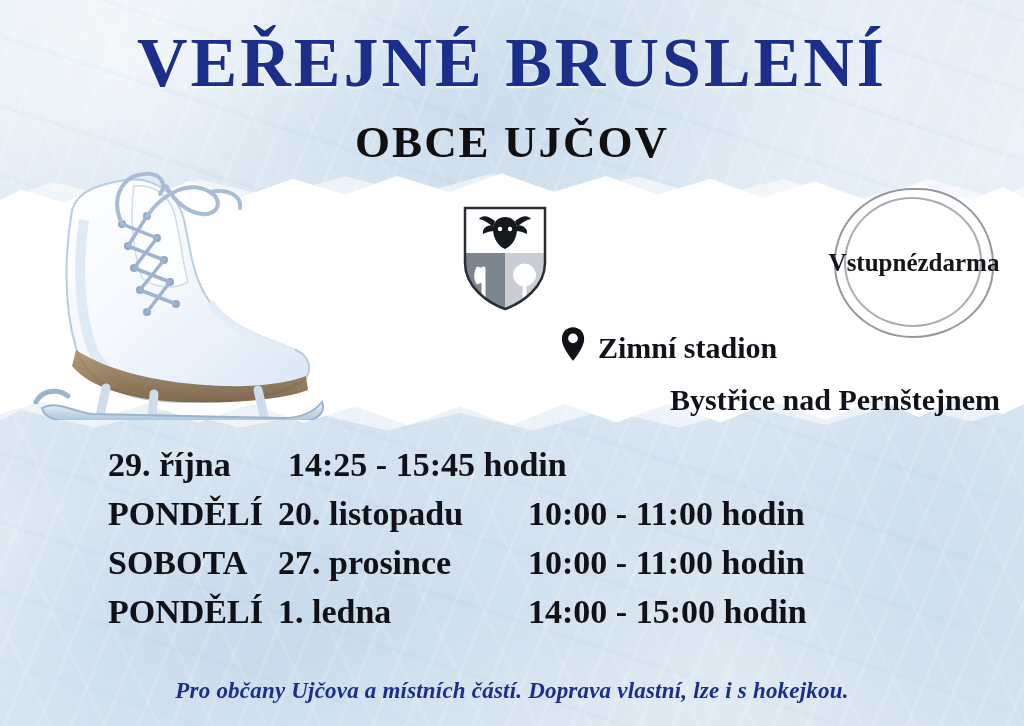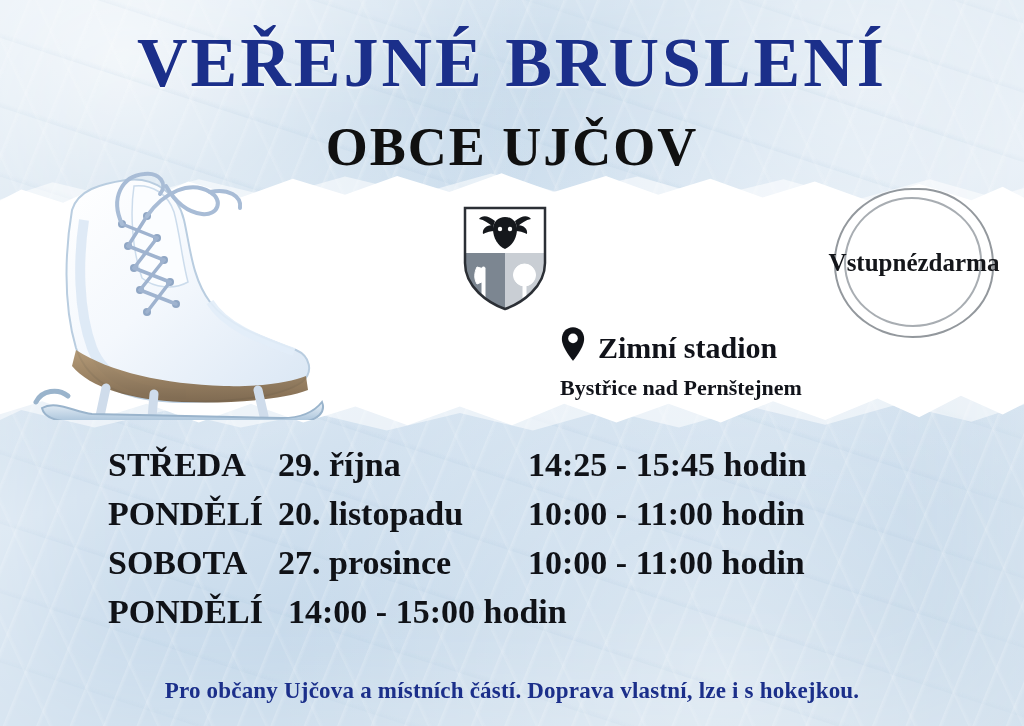--- a/index.html
+++ b/index.html
@@ -91,21 +91,21 @@
     font-size: 70px;
     letter-spacing: 3px;
     color: #1b2f8a;
     line-height: 1.05;
     text-shadow: 0 2px 2px rgba(255,255,255,0.7);
   }
   .title-sub {
     margin-top: 16px;
     font-family: "Liberation Serif", serif;
     font-weight: bold;
-    font-size: 54px;
+    font-size: 45px;
     letter-spacing: 2px;
     color: #101010;
   }
 
   
   .skate {
     position: absolute;
     left: 14px;
     top: 150px;
     width: 330px;
@@ -167,25 +167,25 @@
   .venue-line1 {
     display: flex;
     align-items: center;
     gap: 12px;
     font-family: "Liberation Serif", serif;
     font-weight: bold;
     font-size: 30px;
     white-space: nowrap;
   }
   .venue-line2 {
-    margin-top: 6px;
-    font-family: "Liberation Serif", serif;
-    font-weight: bold;
-    font-size: 22px;
-    text-align: left;
+    margin-top: 14px;
+    font-family: "Liberation Serif", serif;
+    font-weight: bold;
+    font-size: 30px;
+    text-align: right;
     white-space: nowrap;
   }
   .pin-icon { flex: 0 0 auto; }
 
   
   .schedule {
     position: absolute;
     left: 108px;
     top: 446px;
     width: 820px;
@@ -210,20 +210,21 @@
     position: absolute;
     left: 0;
     right: 0;
     bottom: 22px;
     text-align: center;
     font-family: "Liberation Serif", serif;
     font-weight: bold;
     font-size: 23px;
     color: #1b2f8a;
     letter-spacing: .2px;
+    font-style: italic;
   }
 </style>
 </head>
 <body>
 
 <div id="poster">
 
   <div class="ice-streaks"></div>
   <div class="white-band-soft"></div>
   <div class="white-band"></div>
@@ -354,35 +355,35 @@
           <circle cx="14" cy="13" r="5.2" fill="#ffffff"></circle>
         </svg>
       </span>
       <span>Zimní stadion</span>
     </div>
     <div class="venue-line2">Bystřice nad Pernštejnem</div>
   </div>
 
   <div class="schedule">
     <div class="sched-row">
-      <span class="sched-day">STŘEDA</span>
       <span class="sched-date">29. října</span>
       <span class="sched-time">14:25 - 15:45 hodin</span>
     </div>
     <div class="sched-row">
       <span class="sched-day">PONDĚLÍ</span>
       <span class="sched-date">20. listopadu</span>
       <span class="sched-time">10:00 - 11:00 hodin</span>
     </div>
     <div class="sched-row">
       <span class="sched-day">SOBOTA</span>
       <span class="sched-date">27. prosince</span>
       <span class="sched-time">10:00 - 11:00 hodin</span>
     </div>
     <div class="sched-row">
       <span class="sched-day">PONDĚLÍ</span>
+      <span class="sched-date">1. ledna</span>
       <span class="sched-time">14:00 - 15:00 hodin</span>
     </div>
   </div>
 
   <div class="footer">Pro občany Ujčova a místních částí. Doprava vlastní, lze i s hokejkou.</div>
 
 </div>
 
 </body></html>

